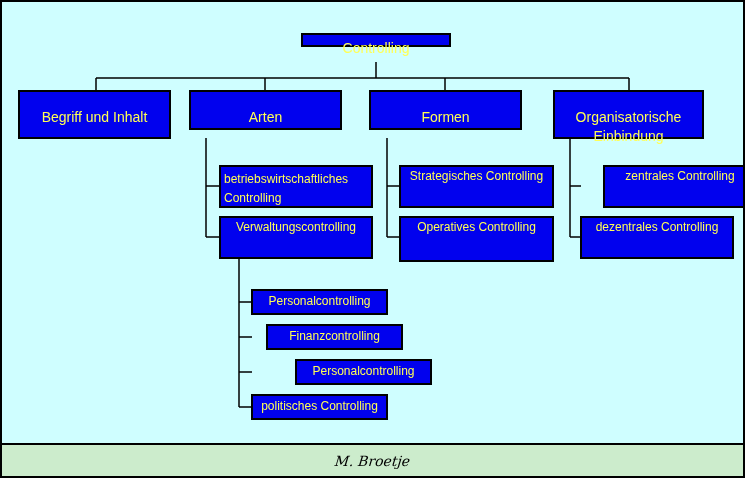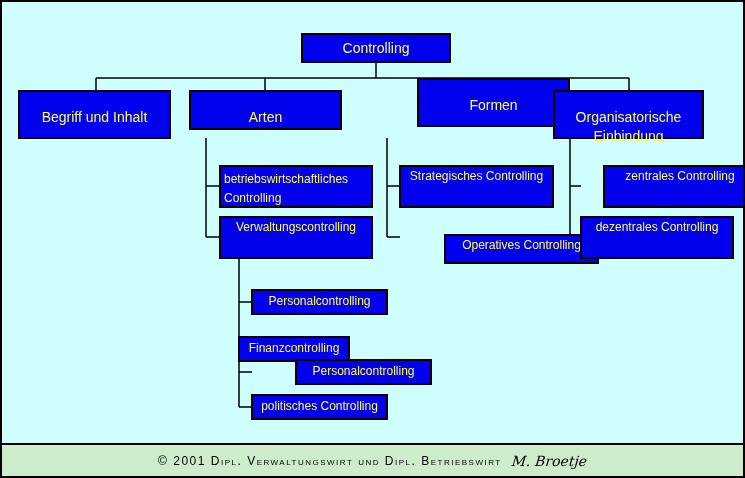--- a/index.html
+++ b/index.html
@@ -84,39 +84,38 @@
     <line x1="568" y1="184" x2="579" y2="184"></line>
     <line x1="568" y1="235" x2="579" y2="235"></line>
 
     <line x1="237" y1="256" x2="237" y2="405"></line>
     <line x1="237" y1="300" x2="250" y2="300"></line>
     <line x1="237" y1="335" x2="250" y2="335"></line>
     <line x1="237" y1="370" x2="250" y2="370"></line>
     <line x1="237" y1="405" x2="250" y2="405"></line>
   </svg>
 
-  <div class="node lvl1" style="left:299px;top:31px;width:150px;height:30px;">Controlling</div>
+  <div class="node lvl1" style="left:299px;top:31px;width:150px;height:14px;">Controlling</div>
 
   <div class="node lvl2" style="left:16px;top:88px;width:153px;height:49px;">Begriff und Inhalt</div>
   <div class="node lvl2" style="left:187px;top:88px;width:153px;height:40px;text-align:center;">Arten</div>
-  <div class="node lvl2" style="left:367px;top:76px;width:153px;height:49px;margin-left:48px;">Formen</div>
+  <div class="node lvl2" style="left:367px;top:88px;width:153px;height:40px;">Formen</div>
   <div class="node lvl2" style="left:551px;top:88px;width:151px;height:49px;">Organisatorische Einbindung</div>
 
   <div class="node lvl3 wrap" style="left:217px;top:163px;width:154px;height:43px;">betriebswirtschaftliches Controlling</div>
   <div class="node lvl3" style="left:217px;top:214px;width:154px;height:43px;">Verwaltungscontrolling</div>
 
   <div class="node lvl3" style="left:397px;top:163px;width:155px;height:43px;">Strategisches Controlling</div>
-  <div class="node lvl3" style="left:397px;top:232px;width:155px;height:30px;margin-left:45px;">Operatives Controlling</div>
+  <div class="node lvl3" style="left:397px;top:214px;width:155px;height:46px;">Operatives Controlling</div>
 
   <div class="node lvl3" style="left:601px;top:163px;width:154px;height:43px;">zentrales Controlling</div>
   <div class="node lvl3" style="left:578px;top:214px;width:154px;height:43px;">dezentrales Controlling</div>
 
   <div class="node lvl4" style="left:249px;top:287px;width:137px;height:26px;">Personalcontrolling</div>
-  <div class="node lvl4" style="left:236px;top:322px;width:112px;height:26px;margin-top:12px;">Finanzcontrolling</div>
+  <div class="node lvl4" style="left:264px;top:322px;width:137px;height:26px;">Finanzcontrolling</div>
   <div class="node lvl4" style="left:249px;top:357px;width:137px;height:26px;margin-left:44px;">Personalcontrolling</div>
   <div class="node lvl4" style="left:249px;top:392px;width:137px;height:26px;">politisches Controlling</div>
 
   <div class="footer">
-    <span class="copyright">© 2001 Dipl. Verwaltungswirt und Dipl. Betriebswirt</span>
     <span class="signature">M. Broetje</span>
   </div>
 
 </div>
 
 </body></html>

